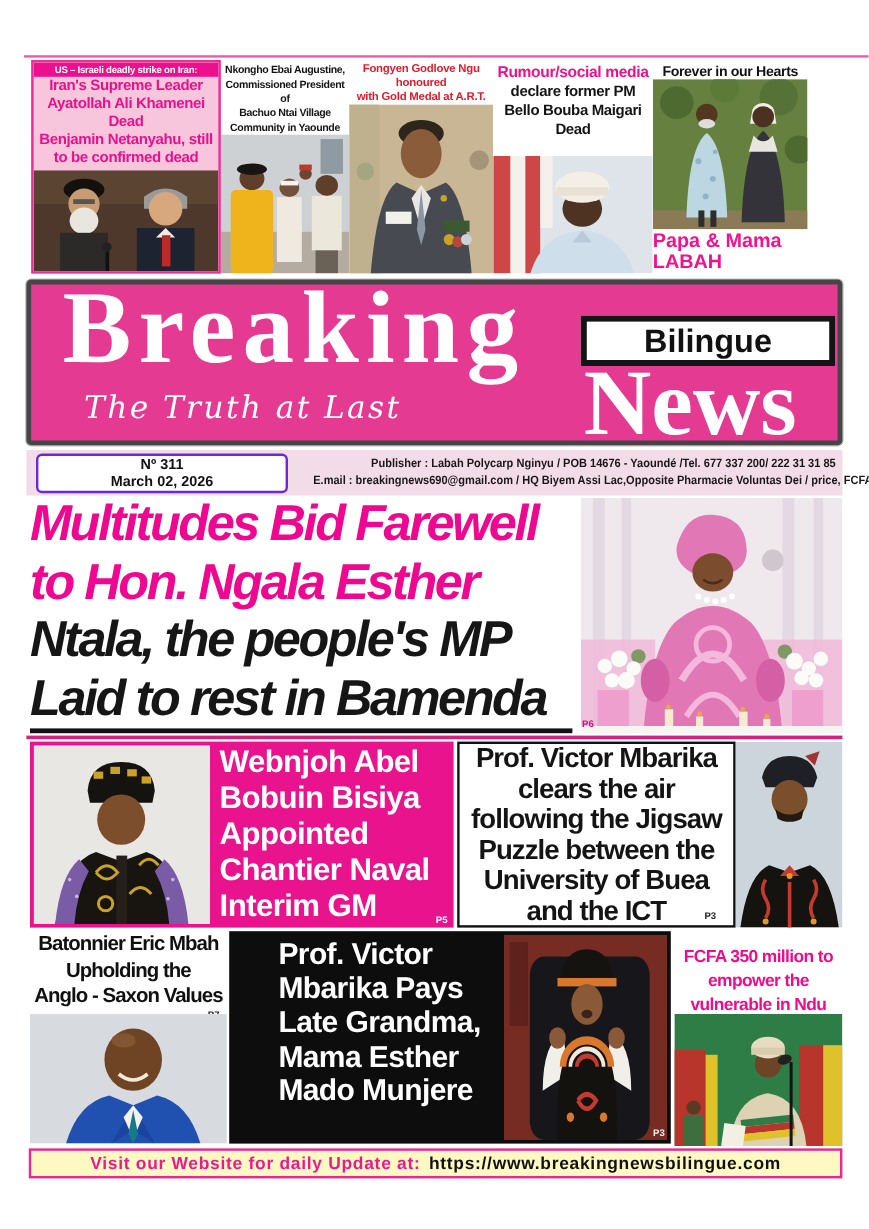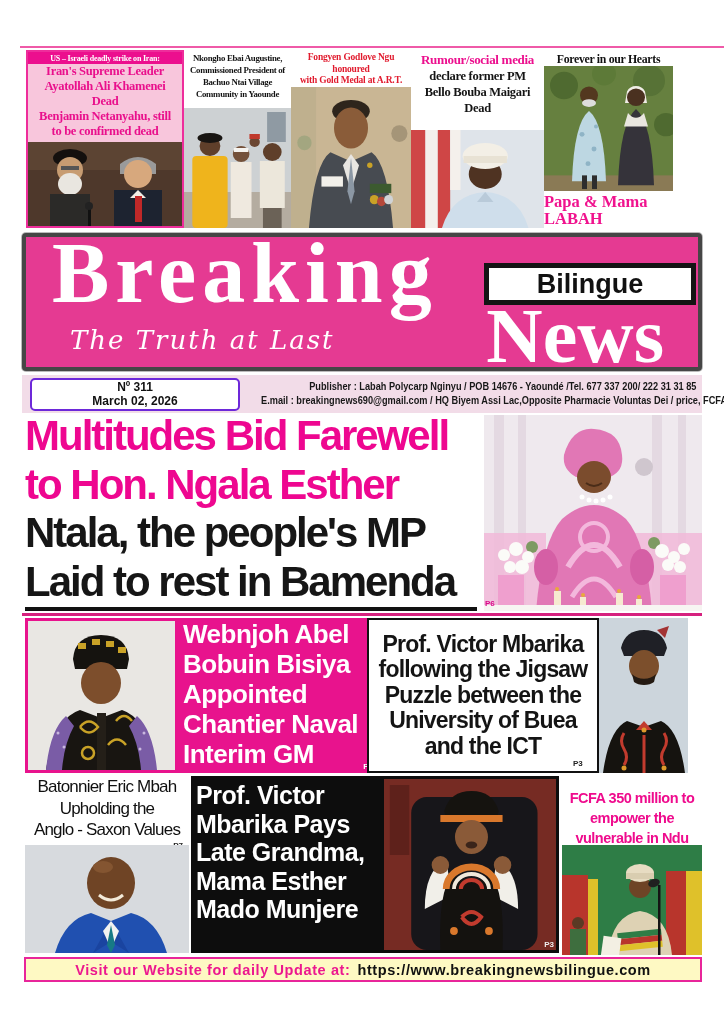--- a/index.html
+++ b/index.html
@@ -4,21 +4,21 @@
 <style>
   * { margin:0; padding:0; box-sizing:border-box; }
   html,body { background:#ffffff; }
   body { width:724px; font-family:"Liberation Sans", sans-serif; }
   .page { position:relative; width:724px; height:1024px; background:#fff; overflow:hidden; }
 
   
   .topline { position:absolute; left:20px; right:0; top:46px; height:2px; background:#ef5aa8; }
 
   
-  .topstrip { position:absolute; left:26px; top:50px; width:676px; height:178px; display:flex; gap:0;font-family:Liberation Serif, serif; }
+  .topstrip { position:absolute; left:26px; top:50px; width:676px; height:178px; display:flex; gap:0; }
   .ts { position:relative; display:flex; flex-direction:column; overflow:hidden; }
   .ts svg { display:block; width:100%; margin-top:auto; }
   .ts1 { width:158px; border:2px solid #ee2d9b; background:#f8c6dc; }
   .ts1-kicker { background:#ec0f8e; color:#fff; font-size:8px; font-weight:bold; text-align:center; padding:2px 0 1px; letter-spacing:-0.2px; }
   .ts1-title, .ts1-sub { color:#e9108c; font-weight:bold; font-size:12.5px; line-height:15px; text-align:center; letter-spacing:-0.3px; }
   .ts2 { width:107px; }
   .ts2-title { color:#141414; font-weight:bold; font-size:8.8px; line-height:12px; text-align:center; letter-spacing:-0.3px; padding-top:2px; }
   .ts3 { width:120px; }
   .ts3-title { color:#e11b2e; font-weight:bold; font-size:9.5px; line-height:11.5px; text-align:center; letter-spacing:-0.2px; padding-top:2px; }
   .ts4 { width:133px; }
@@ -35,52 +35,52 @@
   .mh-tagline { position:absolute; left:44px; bottom:12px; font-family:"DejaVu Serif", serif; font-style:italic; font-size:26px; color:#fff; letter-spacing:2px; }
   .mh-badge { position:absolute; left:458px; top:26px; width:212px; height:42px; background:#fff; border:5px solid #141414; display:flex; align-items:center; justify-content:center; font-size:27px; font-weight:bold; color:#111; }
 
   
   .infobar { position:absolute; left:22px; top:375px; width:680px; height:38px; background:#f2dce8; display:flex; align-items:center; }
   .issue-box { margin-left:8px; width:210px; height:33px; background:#fff; border:2px solid #6d28d9; border-radius:5px; display:flex; flex-direction:column; align-items:center; justify-content:center; font-size:12px; font-weight:bold; color:#111; line-height:14px; flex:none; }
   .pub-lines { flex:1; text-align:center; font-size:10px; font-weight:bold; color:#181818; line-height:14px; white-space:nowrap; transform:scaleX(0.92); transform-origin:50% 50%; }
 
   
   .lead-head { position:absolute; left:25px; top:412px; width:458px; }
-  .lh-line { font-size:42px; font-weight:bold; letter-spacing:-2px; line-height:48.5px; white-space:nowrap; }
+  .lh-line { font-size:42px; font-weight:bold; letter-spacing:-2px; line-height:48.5px; white-space:nowrap;font-style:italic; }
   .mag { color:#ee0790; }
   .blk { color:#161616; }
   .lead-rule { position:absolute; left:25px; top:607px; width:452px; height:4px; background:#111; }
   .lead-photo { position:absolute; left:484px; top:415px; width:218px; height:196px; }
   .lead-photo svg { display:block; width:100%; height:100%; }
   .pref { font-size:8px; font-weight:bold; }
   .lead-pref { position:absolute; left:1px; bottom:3px; color:#d9098a; }
 
   .mid-divider { position:absolute; left:22px; top:613px; width:680px; height:3px; background:#d6217f; }
 
   
   .webnjoh { position:absolute; left:25px; top:618px; width:353px; height:155px; background:#e8138d; }
   .webnjoh-photo { position:absolute; left:3px; top:3px; width:147px; height:149px; }
   .webnjoh-photo svg { display:block; width:100%; height:100%; }
   .webnjoh-text { position:absolute; left:158px; top:1px; width:194px; color:#fff; font-weight:bold; font-size:26px; line-height:30px; letter-spacing:-0.5px; }
   .webnjoh-pref { position:absolute; right:5px; bottom:2px; color:#fff; }
 
-  .mb1 { position:absolute; left:367px; top:618px; width:291px; height:155px; }
+  .mb1 { position:absolute; left:381px; top:618px; width:291px; height:155px; }
   .mb1-textbox { position:absolute; left:0; top:0; width:232px; height:155px; border:2px solid #111; background:#fff; display:flex; flex-direction:column; justify-content:center; text-align:center; font-weight:bold; color:#141414; font-size:23px; line-height:25.5px; letter-spacing:-0.8px; }
   .mb1-pref { position:absolute; left:206px; bottom:5px; color:#222; }
   .mb1-photo { position:absolute; left:232px; top:0; width:89px; height:155px; }
   .mb1-photo svg { display:block; width:100%; height:100%; }
 
   
   .batonnier { position:absolute; left:25px; top:776px; width:164px; height:177px; }
-  .bat-title { text-align:center; font-weight:normal; color:#101010; font-size:17px; line-height:21.5px; letter-spacing:-0.8px; }
+  .bat-title { text-align:center; font-weight:bold; color:#101010; font-size:17px; line-height:21.5px; letter-spacing:-0.8px; }
   .bat-pref { text-align:right; color:#222; padding-right:6px; }
   .bat-photo { position:absolute; left:0; top:69px; width:164px; height:108px; }
   .bat-photo svg { display:block; width:100%; height:100%; }
 
-  .tribute { position:absolute; left:191px; top:776px; width:368px; height:177px; background:#0d0d0d; display:flex; }
+  .tribute { position:absolute; left:191px; top:776px; width:368px; height:177px; background:#0d0d0d; display:flex;padding-left:36px; }
   .trib-text { width:190px; padding:5px 2px 0 5px; color:#fff; font-weight:bold; font-size:25px; line-height:28.5px; letter-spacing:-0.5px; flex:none; }
   .trib-photo { position:relative; flex:1; margin:3px; }
   .trib-photo svg { display:block; width:100%; height:100%; }
   .trib-pref { position:absolute; right:2px; bottom:1px; color:#eee; }
 
   .fcfa { position:absolute; left:562px; top:776px; width:140px; height:179px; }
   .fcfa-title { text-align:center; color:#ef0b8d; font-weight:bold; font-size:14.5px; line-height:20px; letter-spacing:-0.5px;margin-top:12px; }
   .fcfa-pref { text-align:right; color:#222; padding-right:4px; }
   .fcfa-photo { position:absolute; left:0; top:69px; width:140px; height:110px; }
   .fcfa-photo svg { display:block; width:100%; height:100%; }
@@ -355,20 +355,21 @@
       <div>Appointed</div>
       <div>Chantier Naval</div>
       <div>Interim GM</div>
     </div>
     <span class="pref webnjoh-pref">P5</span>
   </div>
 
   <div class="mb1">
     <div class="mb1-textbox">
       <div>Prof. Victor Mbarika</div>
+      <div>clears the air</div>
       <div>following the Jigsaw</div>
       <div>Puzzle between the</div>
       <div>University of Buea</div>
       <div>and the ICT</div>
     </div>
     <span class="pref mb1-pref">P3</span>
     <div class="mb1-photo">
       <svg viewBox="0 0 89 155" preserveAspectRatio="none">
         <rect width="89" height="155" fill="#ccd5dc"></rect>
         <path d="M22 30 q4 -18 23 -18 q19 0 23 18 l-3 8 h-40 z" fill="#1f2026"></path>

